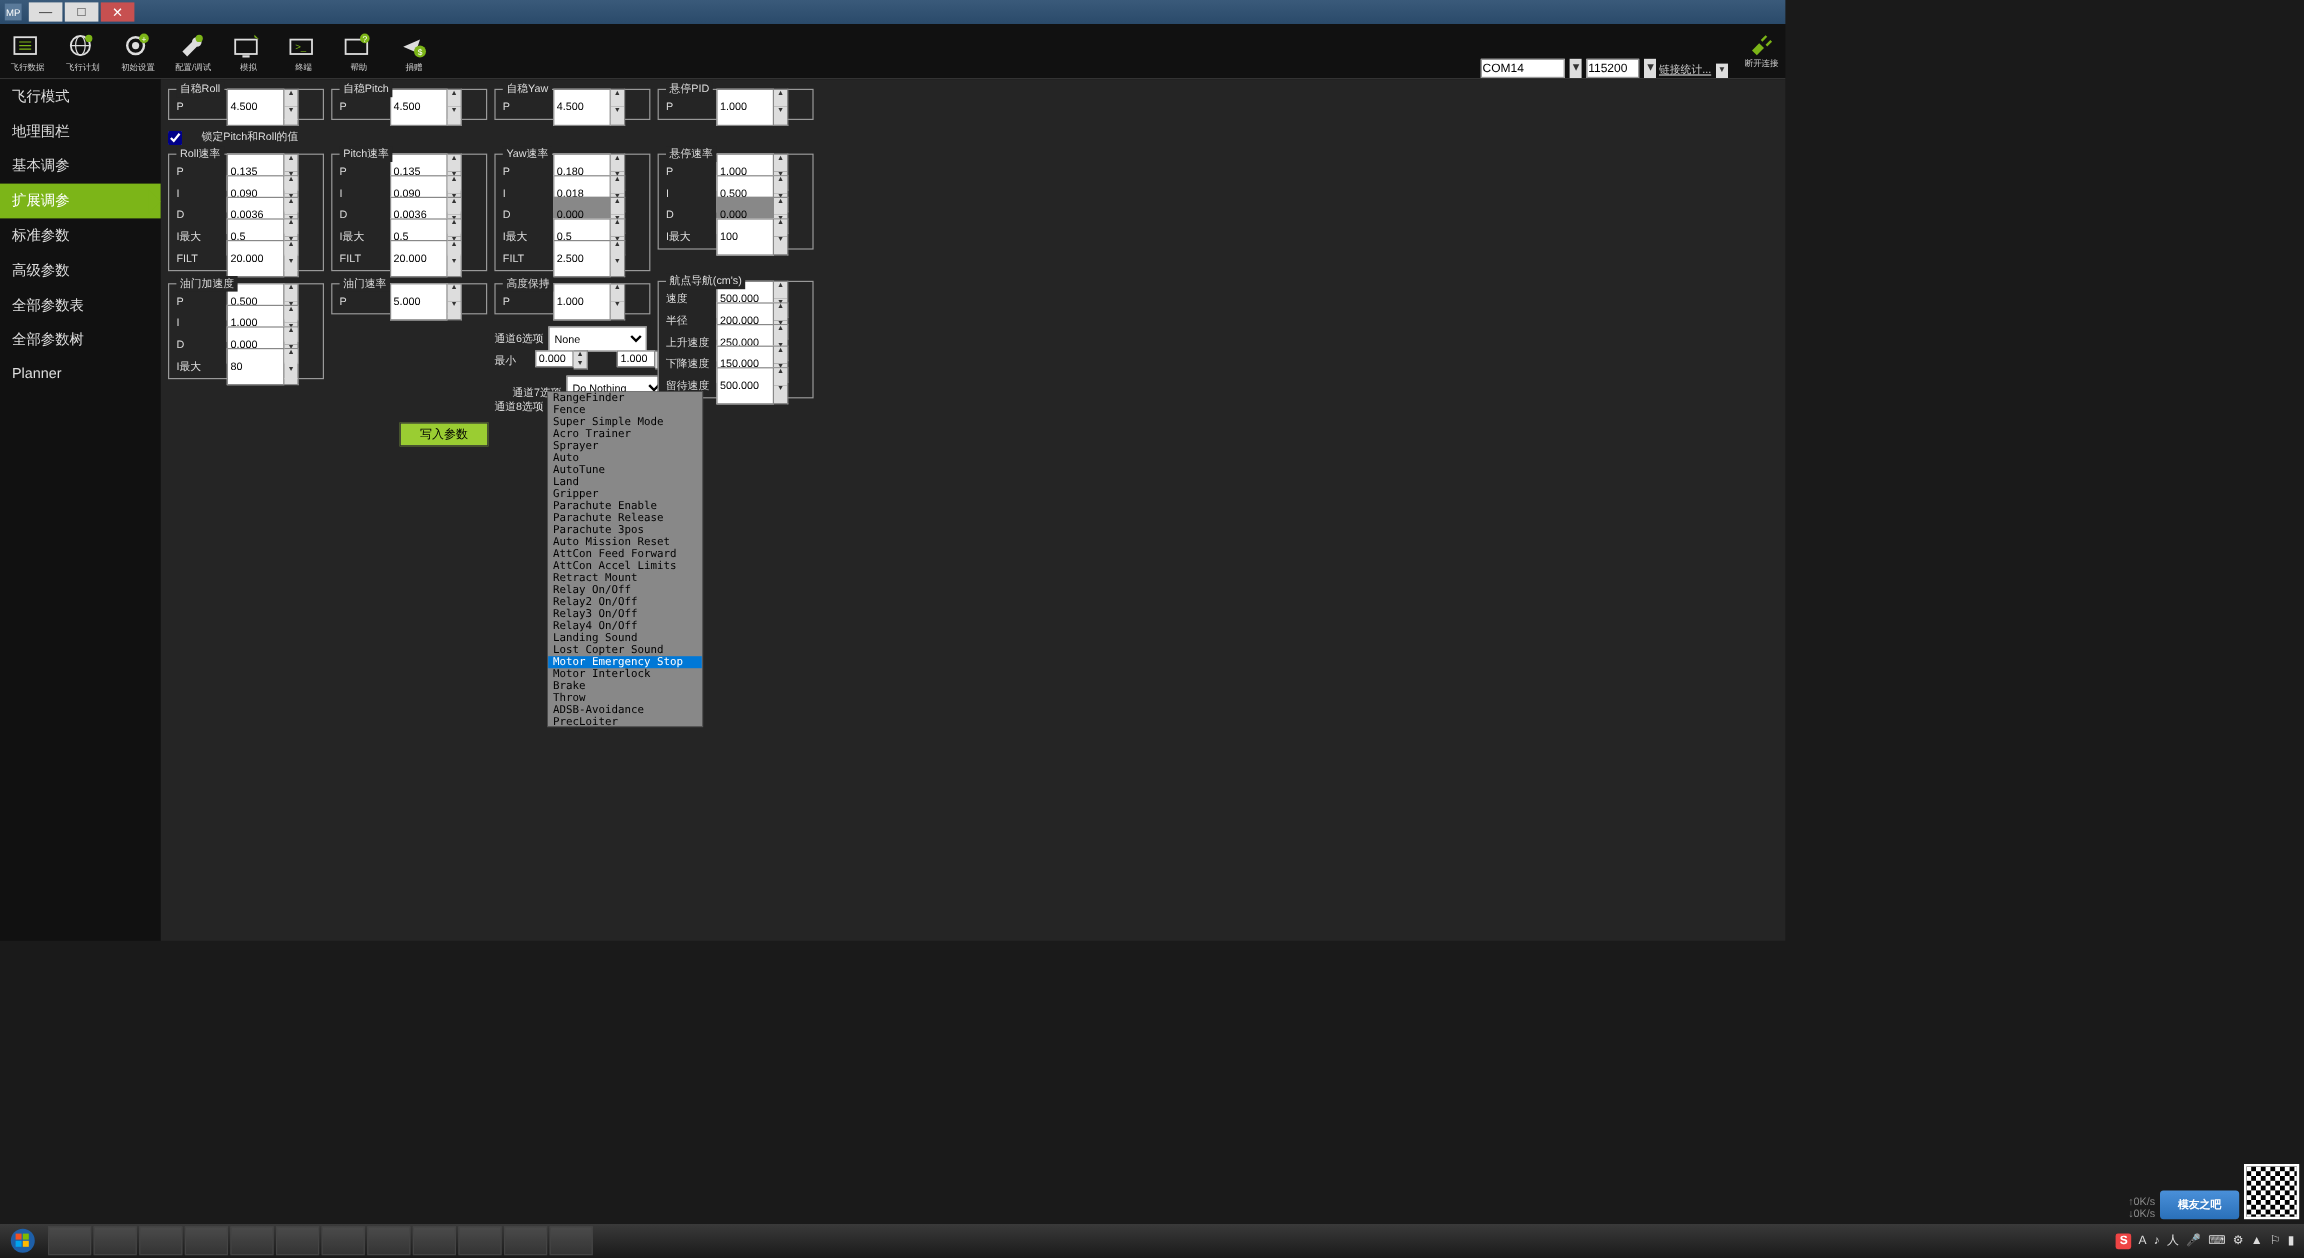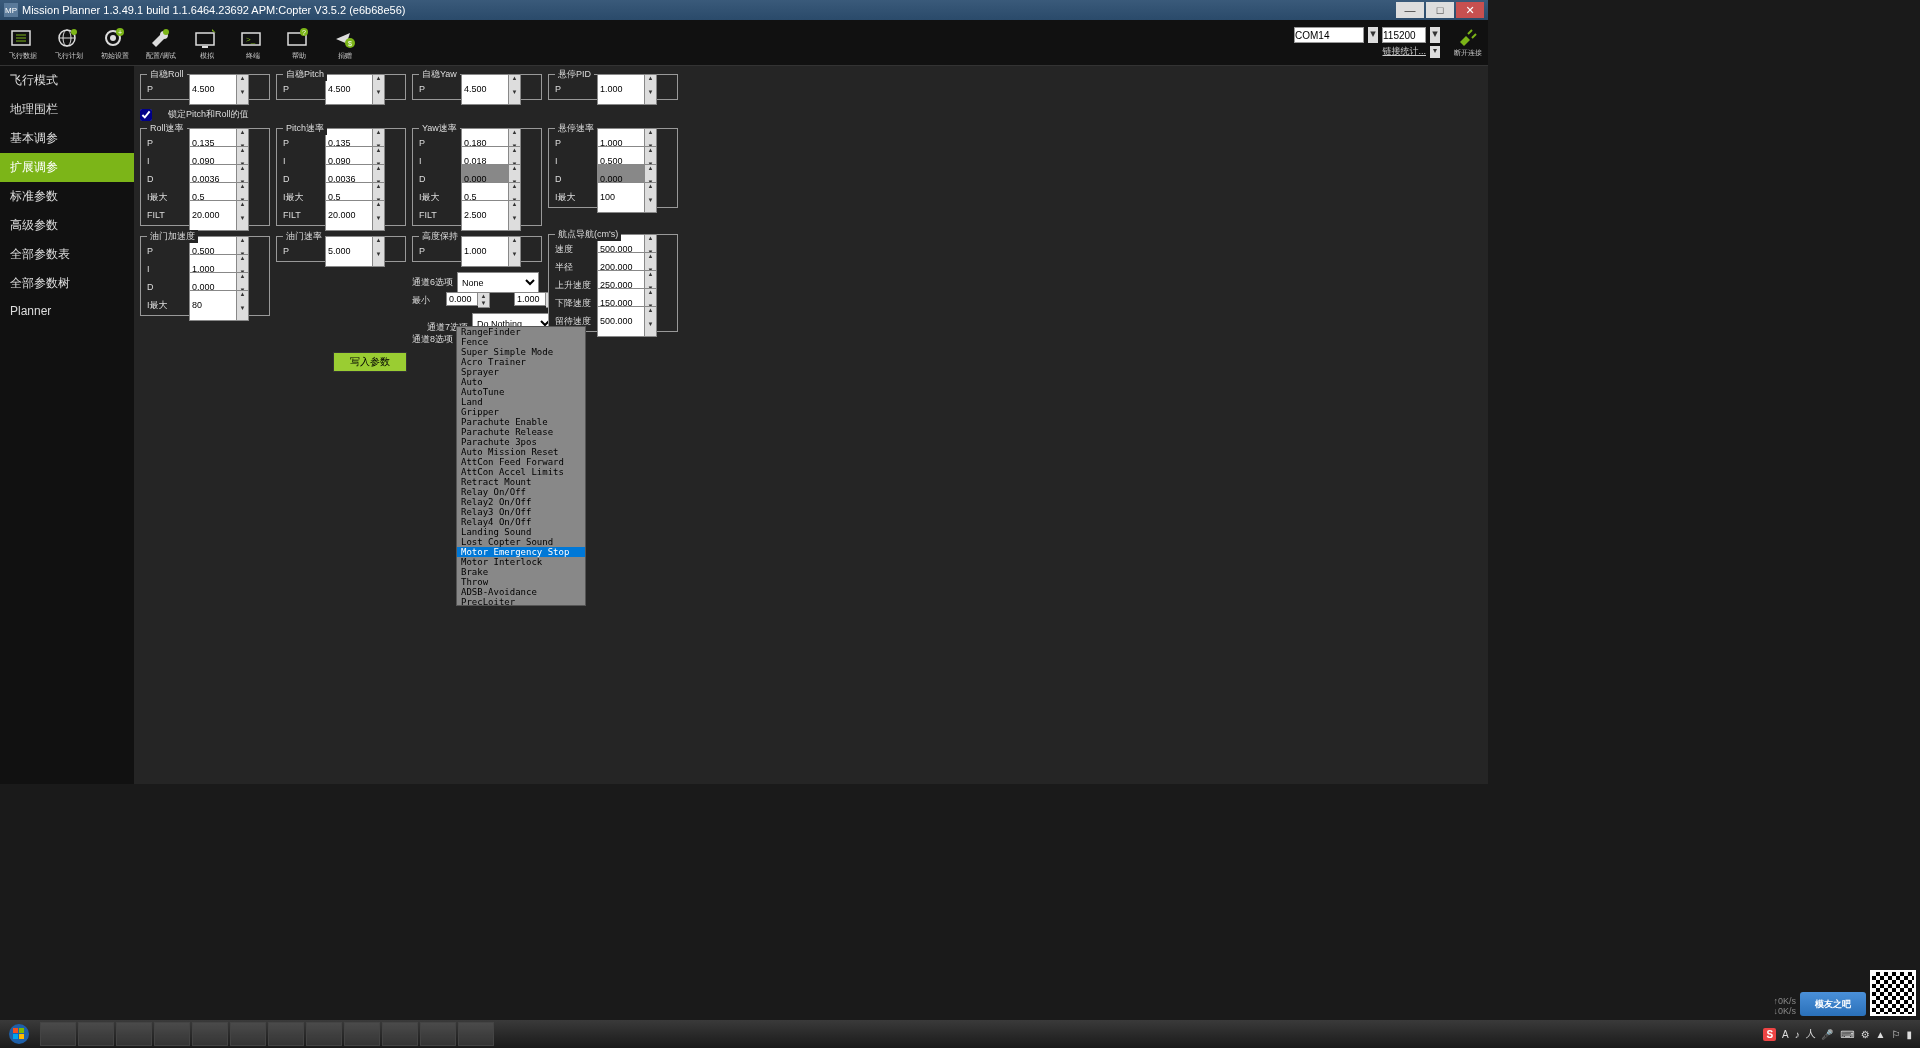--- a/index.html
+++ b/index.html
@@ -11,21 +11,21 @@
 .titlebar .title { flex: 1; }
 .titlebar .winbtn { width: 28px; height: 16px; margin-left: 2px; display: flex; align-items: center; justify-content: center; font-size: 11px; background: #ddd; color: #333; cursor: pointer; }
 .titlebar .close { background: #c75050; color: #fff; }
 
 
 .toolbar { height: 46px; background: #111; display: flex; align-items: stretch; border-bottom: 1px solid #333; }
 .toolbar .tbtn { width: 46px; display: flex; flex-direction: column; align-items: center; justify-content: center; cursor: pointer; font-size: 8px; color: #ccc; }
 .toolbar .tbtn .ticon { width: 28px; height: 26px; display: flex; align-items: center; justify-content: center; }
 .toolbar .tbtn .tlabel { margin-top: 0px; white-space: nowrap; font-size: 7px; }
 .toolbar .spacer { flex: 1; }
-.toolbar .right { display: flex; flex-direction: column; align-items: flex-end; justify-content: center; gap: 2px; padding-right: 8px; }
+.toolbar .right { display: flex; flex-direction: row; align-items: flex-end; justify-content: center; gap: 2px; padding-right: 8px; }
 .toolbar .right .combos { display: flex; gap: 4px; }
 .toolbar .right .combos input, .toolbar .right .combos select { background: #fff; color: #000; border: 1px solid #999; font-size: 10px; height: 16px; }
 .toolbar .right .link { font-size: 9px; text-decoration: underline; color: #ccc; cursor: pointer; }
 .toolbar .connect { width: 40px; display: flex; flex-direction: column; align-items: center; justify-content: center; font-size: 7px; color: #ccc; }
 
 
 .main { display: flex; height: calc(100% - 66px - 28px); }
 .sidebar { width: 134px; background: #111; }
 .sidebar .item { padding: 6px 10px; font-size: 12px; color: #ddd; cursor: pointer; }
 .sidebar .item.active { background: #7cb518; color: #fff; position: relative; }
@@ -72,21 +72,20 @@
 
 select.drop { background: #fff; color: #000; border: 1px solid #888; font-size: 9px; height: 21px; }
 
 svg { display: block; }
 </style>
 </head>
 <body>
 
 <div class="titlebar">
   <span class="icon">MP</span>
-  <span class="title">Mission Planner 1.3.49.1 build 1.1.6464.23692 APM:Copter V3.5.2 (e6b68e56)</span>
   <span class="winbtn">—</span>
   <span class="winbtn">□</span>
   <span class="winbtn close">✕</span>
 </div>
 
 <div class="toolbar">
   <div class="tbtn">
     <div class="ticon">
         <svg width="26" height="22">
           <rect x="2" y="4" width="18" height="14" fill="none" stroke="#ddd" stroke-width="1.5"></rect>

